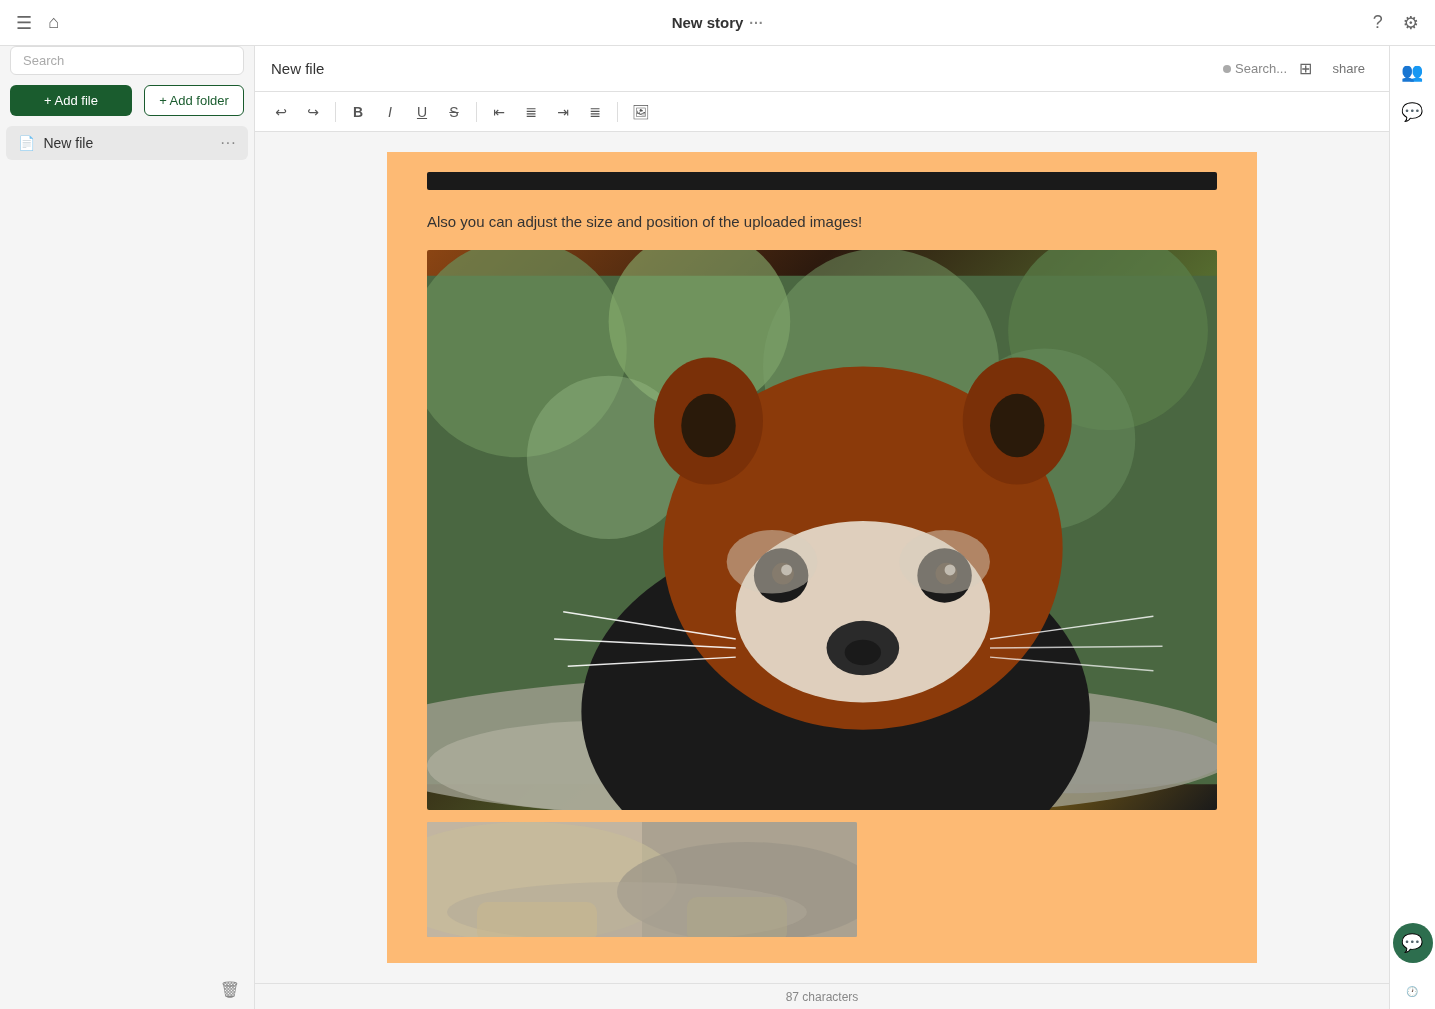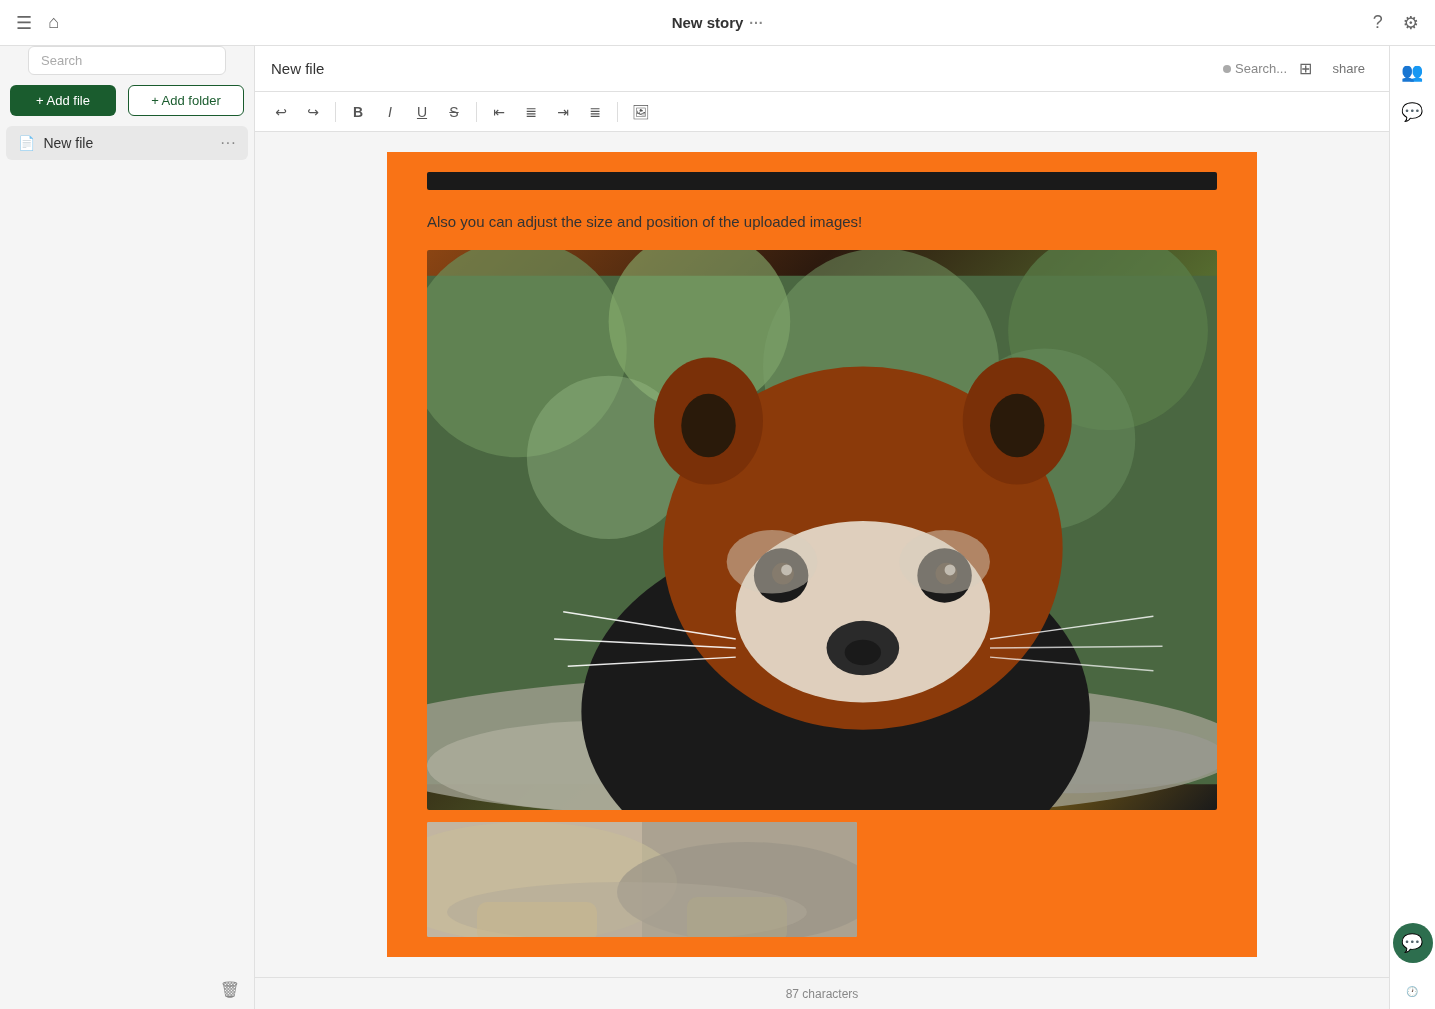--- a/index.html
+++ b/index.html
@@ -35,21 +35,21 @@
       flex-shrink: 0;
     }
     .sidebar-header {
       display: flex;
       align-items: center;
       justify-content: space-between;
       padding: 12px 14px 8px;
     }
     .sidebar-title { font-size: 15px; font-weight: 600; color: #333; }
     .sidebar-search {
-      margin: 0 28px 10px;
+      margin: 0 10px 10px;
     }
     .sidebar-search input {
       width: 100%;
       padding: 6px 12px;
       border: 1px solid #ddd;
       border-radius: 6px;
       font-size: 13px;
       background: #fff;
       color: #333;
       outline: none;
@@ -69,21 +69,21 @@
       font-size: 13px;
       cursor: pointer;
       flex: 1;
       font-weight: 500;
     }
     .btn-add-folder {
       background: #fff;
       color: #1a5c2e;
       border: 1.5px solid #1a5c2e;
       border-radius: 6px;
-      padding: 7px 16px;
+      padding: 7px 0;
       font-size: 13px;
       cursor: pointer;
       flex: 1;
       font-weight: 500;
     }
     .file-item {
       display: flex;
       align-items: center;
       padding: 8px 12px;
       background: #e8e8e8;
@@ -152,21 +152,21 @@
     
     .editor-body {
       flex: 1;
       overflow-y: auto;
       background: #f5f5f5;
       display: flex;
       justify-content: center;
       padding: 20px 0;
     }
     .editor-content {
-      background: #f97316;
+      background: #fdba74;
       width: 870px;
       min-height: 100%;
       padding: 20px 40px 40px;
     }
     .black-bar {
       width: 100%;
       height: 18px;
       background: #1a1a1a;
       margin-bottom: 20px;
       border-radius: 2px;
@@ -190,21 +190,21 @@
     }
     .image-small {
       width: 430px;
       height: 115px;
       background: linear-gradient(135deg, #c8b89a 0%, #b0a090 30%, #8a9080 50%, #c4c4b0 70%, #a0a898 100%);
       border-radius: 2px;
       overflow: hidden;
     }
 
     .editor-footer {
-      height: 32px;
+      height: 26px;
       background: #f5f5f5;
       border-top: 1px solid #e0e0e0;
       display: flex;
       align-items: center;
       justify-content: center;
       font-size: 12px;
       color: #888;
       flex-shrink: 0;
     }
 

